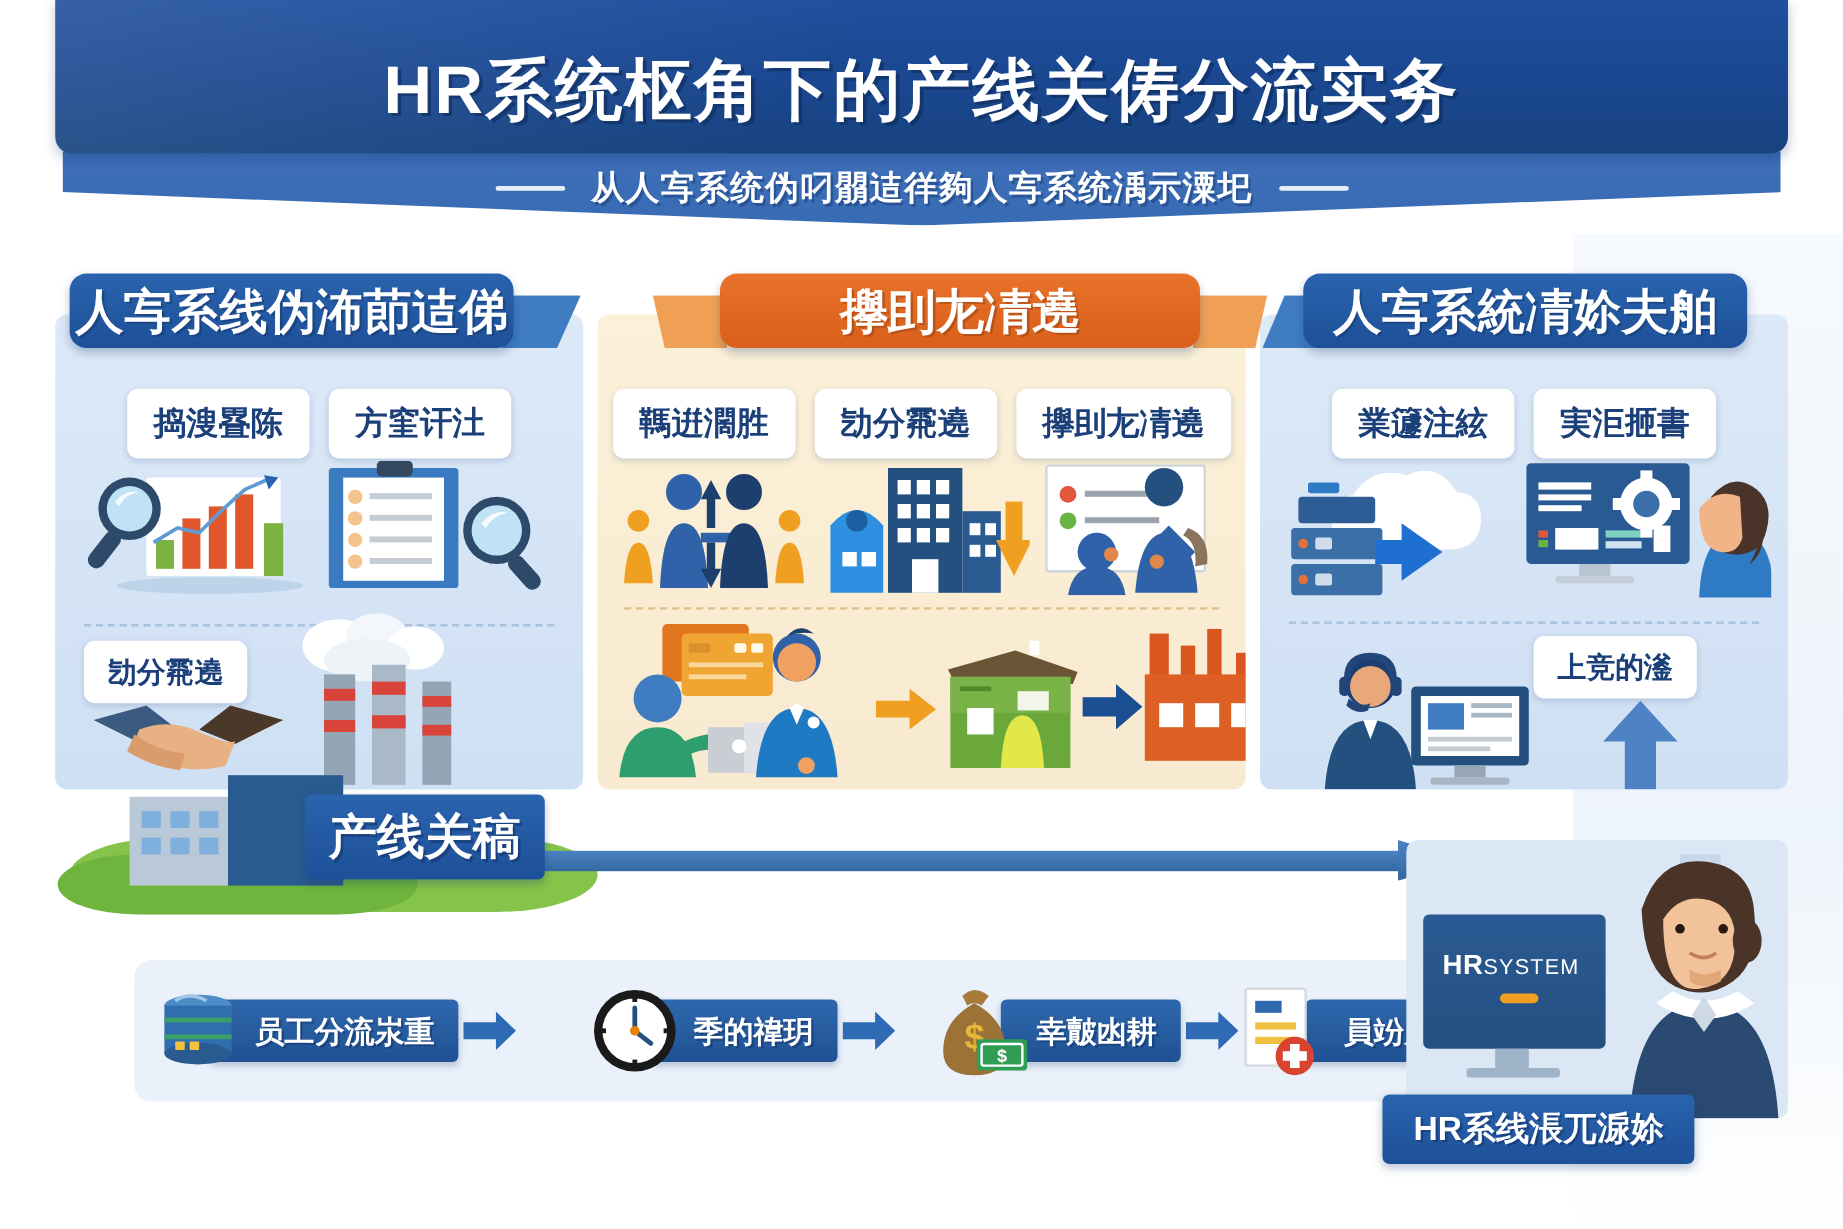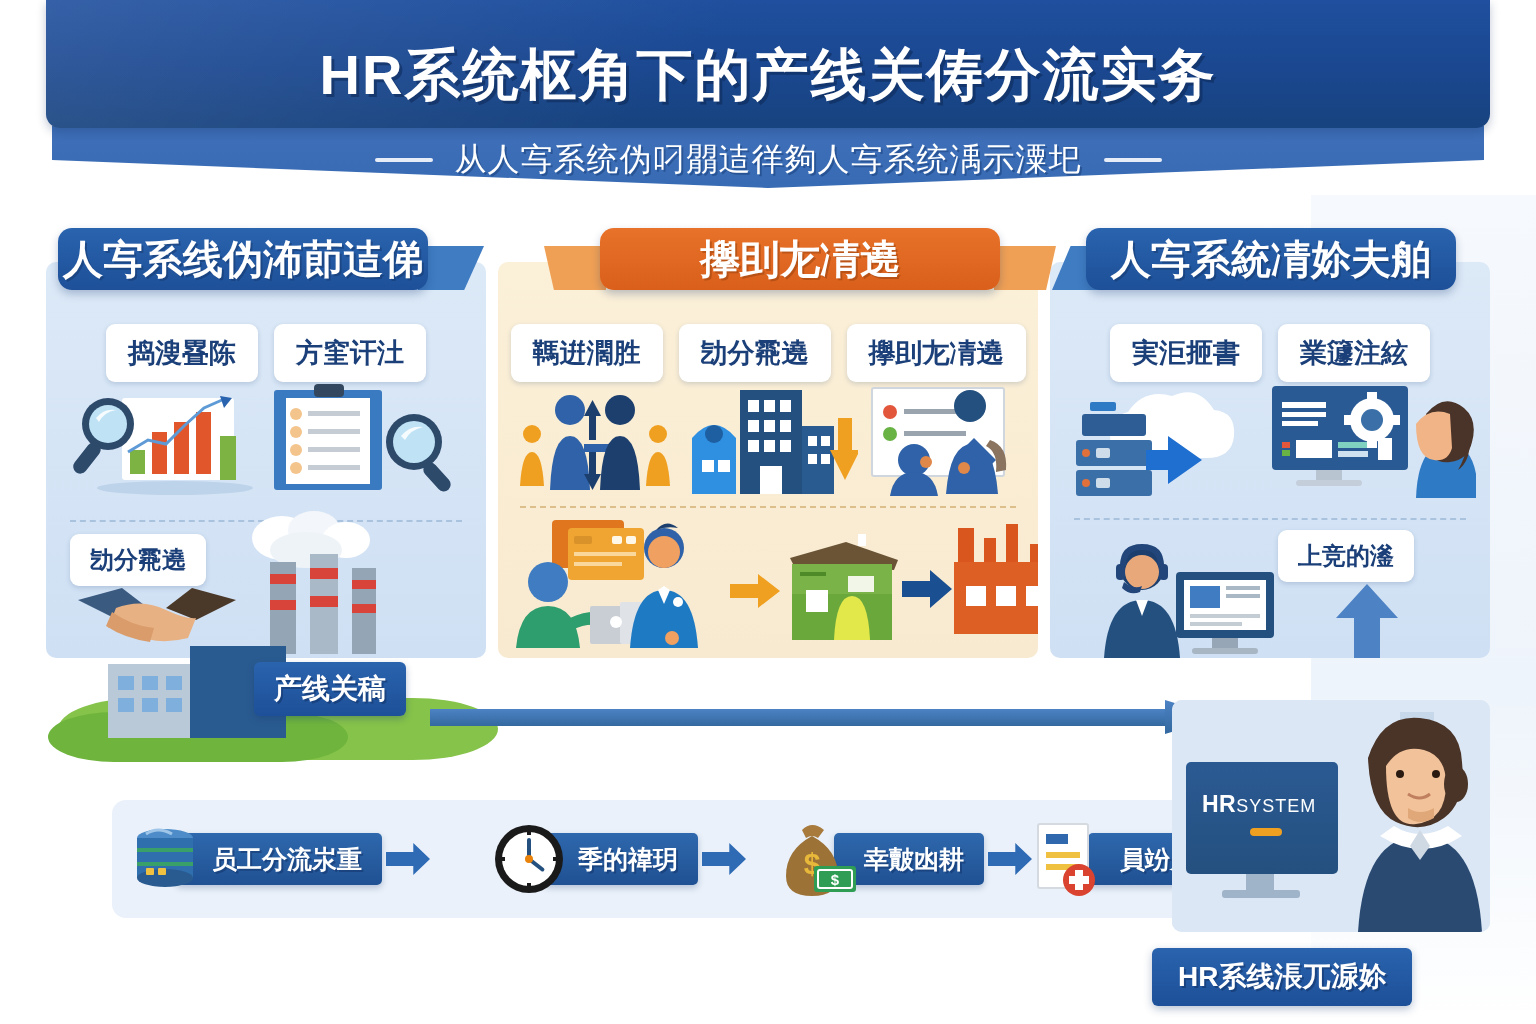--- a/index.html
+++ b/index.html
@@ -33,21 +33,21 @@
     font-size:56px;font-weight:bold;color:#ffffff;letter-spacing:2px;
     text-shadow:3px 3px 0 rgba(12,40,85,.55);
     white-space:nowrap;
   }
   .subtitle-row{
     position:absolute;left:52px;top:138px;width:1432px;
     display:flex;align-items:center;justify-content:center;gap:22px;
   }
   .sub-dash{width:58px;height:4px;background:rgba(255,255,255,.88);border-radius:2px;}
   .subtitle{
-    font-size:32px;font-weight:normal;color:#ffffff;letter-spacing:1px;
+    font-size:28px;font-weight:bold;color:#ffffff;letter-spacing:1px;
     text-shadow:2px 2px 0 rgba(20,55,110,.45);white-space:nowrap;
   }
 
   
   .panels{position:absolute;left:46px;top:228px;width:1444px;height:430px;}
   .panel{position:absolute;top:34px;border-radius:10px;overflow:hidden;}
   .panel-left{left:0;width:440px;height:396px;
     background:linear-gradient(180deg,#dce9f7 0%,#cfe0f4 100%);}
   .panel-mid{left:452px;width:540px;height:396px;
     background:linear-gradient(180deg,#fbf0d8 0%,#f8ead0 100%);}
@@ -104,21 +104,21 @@
     background:#86c34a;border-radius:110px/40px;
   }
   .grass2{
     position:absolute;left:2px;top:72px;width:300px;height:50px;
     background:#6fb53d;border-radius:90px/34px;
   }
   .prodline-label{
     position:absolute;left:208px;top:22px;
     background:linear-gradient(180deg,#2a63ae 0%,#1d5098 100%);
     border-radius:6px;padding:8px 20px;
-    font-size:28px;font-weight:bold;color:#fff;white-space:nowrap;
+    font-size:40px;font-weight:bold;color:#fff;white-space:nowrap;
     text-shadow:2px 2px 0 rgba(15,45,95,.5);
     box-shadow:0 3px 7px rgba(20,55,110,.3);z-index:5;
   }
 
   
   .big-arrow{position:absolute;left:430px;top:700px;width:790px;height:34px;}
   .big-arrow .shaft{position:absolute;left:0;top:9px;width:740px;height:17px;
     background:linear-gradient(180deg,#4d82c4 0%,#33699f 100%);}
   .big-arrow .head{position:absolute;left:735px;top:0;width:56px;height:34px;
     background:linear-gradient(180deg,#4d82c4 0%,#33699f 100%);
@@ -146,21 +146,21 @@
     background:#dbe7f4;border-radius:10px;overflow:hidden;}
   .hr-monitor{position:absolute;left:14px;top:62px;width:152px;height:112px;
     background:linear-gradient(180deg,#2b5a93 0%,#24507f 100%);border-radius:5px;}
   .hr-monitor-text{position:absolute;left:16px;top:29px;color:#fff;
     font-size:23px;font-weight:bold;letter-spacing:.5px;white-space:nowrap;}
   .hr-monitor-text .sys{font-size:18px;font-weight:normal;letter-spacing:1px;}
   .hr-stand{position:absolute;left:74px;top:174px;width:28px;height:18px;background:#9fb4c9;}
   .hr-stand-base{position:absolute;left:50px;top:190px;width:78px;height:8px;
     background:#9fb4c9;border-radius:3px;}
   .hr-label{
-    position:absolute;left:1152px;top:948px;
+    position:absolute;left:1152px;top:912px;
     background:linear-gradient(180deg,#2a63ae 0%,#1d5098 100%);
     border-radius:6px;padding:10px 26px;
     font-size:28px;font-weight:bold;color:#fff;white-space:nowrap;
     text-shadow:2px 2px 0 rgba(15,45,95,.5);
     box-shadow:0 3px 8px rgba(20,55,110,.3);z-index:8;
   }
 
   .bg-tint{position:absolute;left:0;top:195px;width:1536px;height:829px;
     background:linear-gradient(180deg,#f6f9fd 0%,#eef4fb 60%,#ffffff 100%);z-index:-1;}
 </style>
@@ -379,22 +379,22 @@
         <g fill="#ffffff">
           <rect x="14" y="62" width="20" height="20"></rect>
           <rect x="44" y="62" width="20" height="20"></rect>
           <rect x="74" y="62" width="20" height="20"></rect>
         </g>
       </svg>
     </div>
 
     <div class="panel panel-right">
       <div class="chip-row" style="top:62px;">
+        <span class="chip">業籧注絃</span>
         <span class="chip">実洰㧜書</span>
-        <span class="chip">業籧注絃</span>
       </div>
 
       <svg class="art" style="left:18px;top:122px;" width="200" height="116" viewBox="0 0 200 116">
         <path d="M60 28 q16 -24 44 -16 q26 -12 42 14 q22 2 20 26 q-2 22 -28 22 h-72 q-24 0 -24 -22 q0 -20 18 -24 z" fill="#ffffff"></path>
         <rect x="14" y="30" width="64" height="22" rx="3" fill="#2d5d94"></rect>
         <rect x="8" y="56" width="76" height="26" rx="3" fill="#3a6fa8"></rect>
         <circle cx="18" cy="69" r="4" fill="#e2703a"></circle>
           <rect x="28" y="64" width="14" height="10" rx="2" fill="#cfdce9"></rect>
         <rect x="8" y="86" width="76" height="26" rx="3" fill="#3a6fa8"></rect>
         <circle cx="18" cy="99" r="4" fill="#e2703a"></circle>

